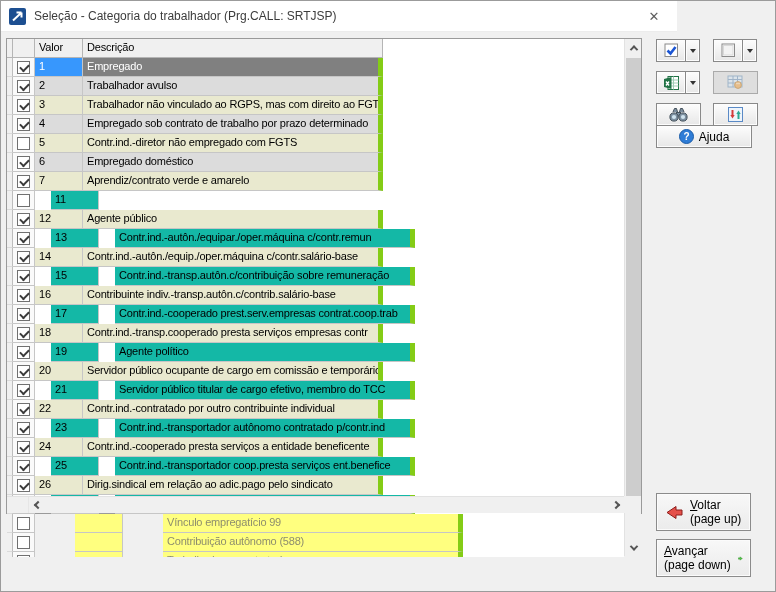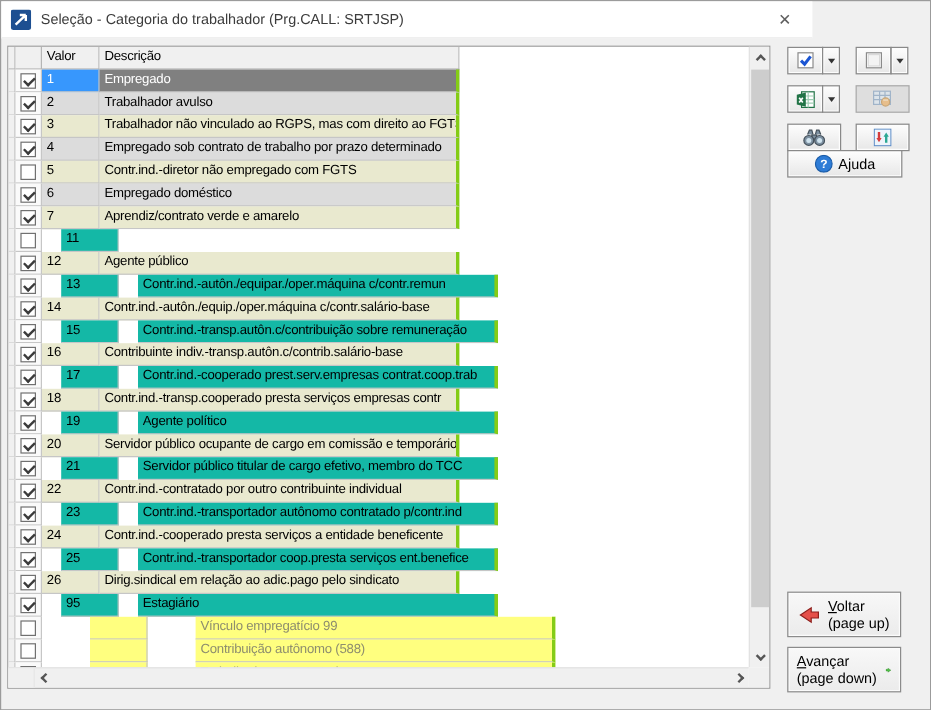--- a/index.html
+++ b/index.html
@@ -21,31 +21,31 @@
   }
   .title-icon { width: 17px; height: 17px; margin-right: 8px; flex: 0 0 auto; }
   .title-text { color: #3c3c3c; font-size: 12px; white-space: nowrap; }
   .close-btn {
     position: absolute; right: 0; top: 0; width: 46px; height: 31px;
     display: flex; align-items: center; justify-content: center;
     color: #5f5f5f; font-size: 13px; cursor: default;
   }
   
   .gridwrap {
-    position: absolute; left: 5px; top: 37px; width: 636px; height: 536px;
+    position: absolute; left: 5px; top: 37px; width: 636px; height: 476px;
     border: 1px solid #9a9a9a; background: #ffffff;
   }
   .gridbody { position: absolute; left: 0; top: 0; width: 617px; height: 518px; overflow: hidden; }
   .trow { display: flex; height: 19px; font-size: 11px; letter-spacing: -0.2px; }
   .c-ind  { width: 6px;  background: #f0f0f0; border-right: 1px solid #bdbdbd; border-bottom: 1px solid #dadada; flex: 0 0 auto; }
   .c-cb   { width: 22px; background: #fafafa; border-right: 1px solid #c6c6c6; border-bottom: 1px solid #c6c6c6;
             display: flex; align-items: center; justify-content: center; flex: 0 0 auto; }
   .c-val  { width: 48px; padding: 2px 4px; border-right: 1px solid #c6c6c6; border-bottom: 1px solid #c6c6c6;
             white-space: nowrap; overflow: hidden; flex: 0 0 auto; }
-  .c-desc { width: 300px; padding: 2px 4px; border-right: 3px solid #84cc16; border-bottom: 1px solid #c6c6c6;
+  .c-desc { width: 300px; padding: 2px 4px; border-right: 5px solid #84cc16; border-bottom: 1px solid #c6c6c6;
             white-space: nowrap; overflow: hidden; flex: 0 0 auto; }
   .c-fill { flex: 1; background: #ffffff; }
   .thead .c-val, .thead .c-desc { background: #f0f0f0; border-right: 1px solid #b5b5b5; border-bottom: 1px solid #b5b5b5; font-size: 11px; }
   .thead .c-ind, .thead .c-cb   { background: #f0f0f0; border-right: 1px solid #b5b5b5; border-bottom: 1px solid #b5b5b5; }
   .trow.white  .c-val, .trow.white  .c-desc { background: #14b8a6; margin-left: 16px; }
   .trow.gray   .c-val, .trow.gray   .c-desc { background: var(--zebra-gray, #dcdcdc); }
   .trow.yellow .c-val, .trow.yellow .c-desc { background: var(--zebra-yellow, #e9e9cf); }
   .trow.bright .c-val, .trow.bright .c-desc { background: var(--special-yellow, #ffff7f); color: var(--special-text, #8e8e6e); margin-left: 40px; }
   .trow.selected .c-val  { background: var(--sel-val-bg, #3797fd); color: #fff; }
   .trow.selected .c-desc { background: var(--sel-desc-bg, #808080); color: #fff; }

